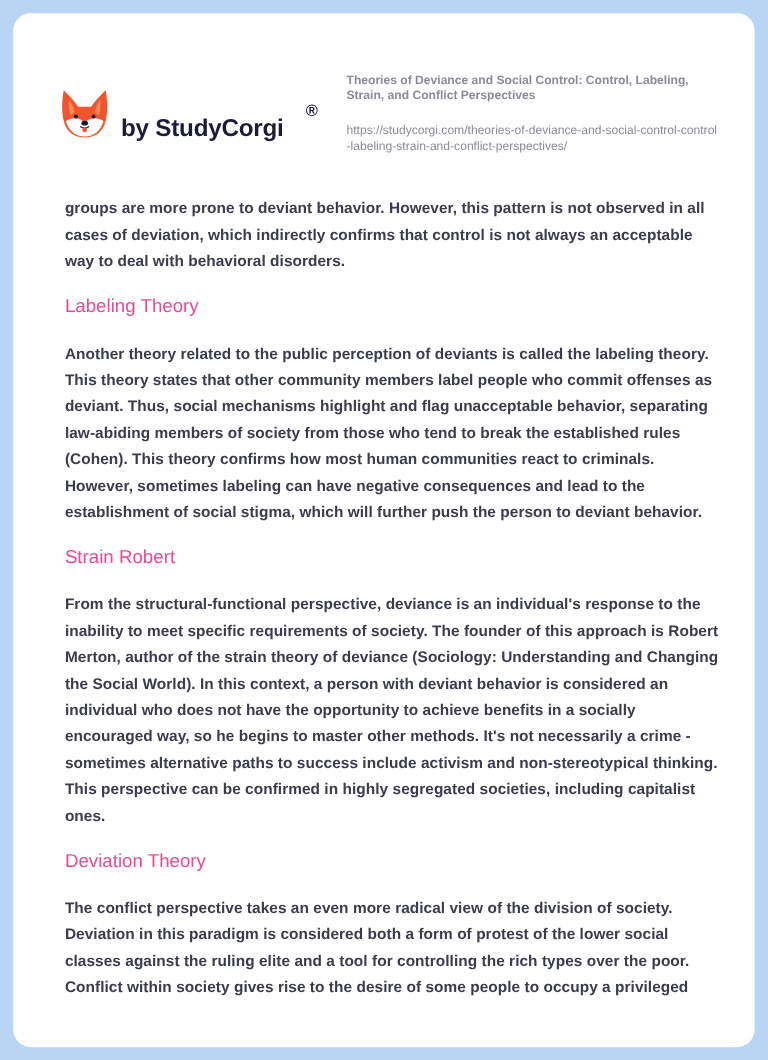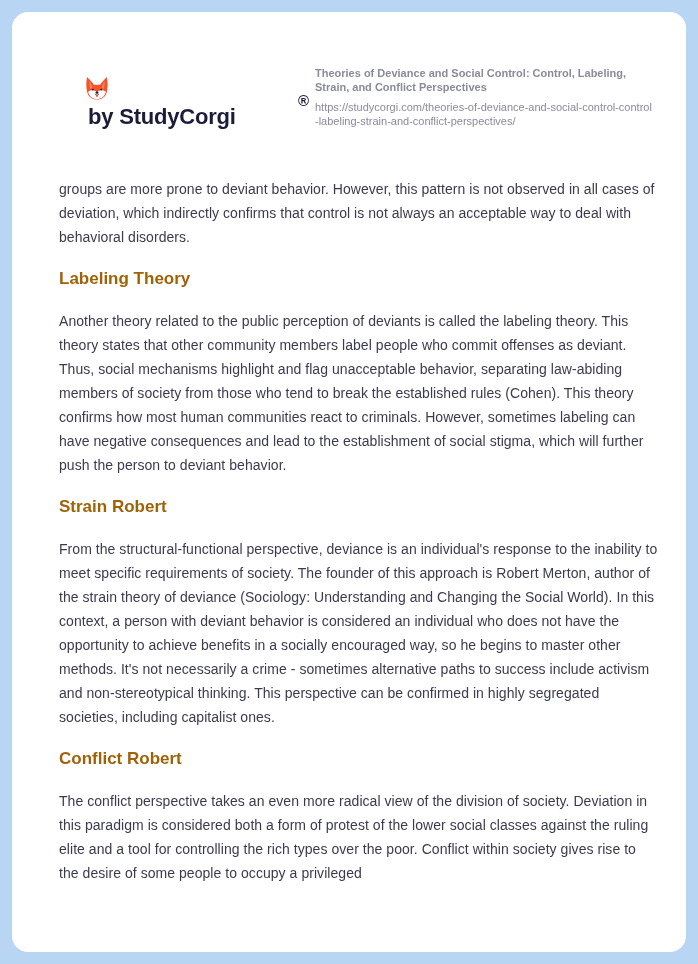--- a/index.html
+++ b/index.html
@@ -26,27 +26,26 @@
     }
     .header {
       position: absolute;
       left: 0;
       top: 0;
       width: 674px;
       height: 150px;
     }
     .logo {
       position: absolute;
-      left: 64px;
+      left: 44px;
       top: 64px;
       height: 50px;
       display: flex;
-      align-items: flex-start;
+      align-items: flex-end;
       text-decoration: none;
-      flex-direction: column;
     }
     .logo-icon {
       width: 42px;
       height: 46px;
       display: block;
     }
     .logo-text {
       margin-left: 12px;
       font-size: 22px;
       font-weight: bold;
@@ -71,46 +70,47 @@
       width: 340px;
       text-align: left;
     }
     .doc-title {
       font-size: 11px;
       font-weight: bold;
       color: #8a8b99;
       line-height: 14px;
     }
     .doc-url {
-      margin-top: 6px;
+      margin-top: 18px;
       font-size: 11px;
       color: #8a8b99;
       line-height: 14px;
       text-decoration: none;
       display: block;
       word-break: break-all;
     }
     .content {
       position: absolute;
       left: 47px;
       top: 165px;
       width: 600px;
     }
     .para {
       margin: 0;
       font-size: 14px;
       line-height: 24px;
       color: #3b3b4f;
       letter-spacing: 0.05px;
+      font-weight: bold;
     }
     .section-heading {
       margin: 0;
       font-size: 17px;
-      font-weight: bold;
-      color: #a16207;
+      font-weight: normal;
+      color: #ec4899;
       line-height: 24px;
     }
     .gap-after-para { height: 18px; }
     .gap-after-heading { height: 18px; }
   </style>
 </head>
 <body>
 
 <div class="card">
 
@@ -151,18 +151,18 @@
     <h2 class="section-heading">Labeling Theory</h2>
     <div class="gap-after-heading"></div>
     <p class="para">Another theory related to the public perception of deviants is called the labeling theory. This theory states that other community members label people who commit offenses as deviant. Thus, social mechanisms highlight and flag unacceptable behavior, separating law-abiding members of society from those who tend to break the established rules (Cohen). This theory confirms how most human communities react to criminals. However, sometimes labeling can have negative consequences and lead to the establishment of social stigma, which will further push the person to deviant behavior.</p>
     <div class="gap-after-para"></div>
 
     <h2 class="section-heading">Strain Robert</h2>
     <div class="gap-after-heading"></div>
     <p class="para">From the structural-functional perspective, deviance is an individual's response to the inability to meet specific requirements of society. The founder of this approach is Robert Merton, author of the strain theory of deviance (Sociology: Understanding and Changing the Social World). In this context, a person with deviant behavior is considered an individual who does not have the opportunity to achieve benefits in a socially encouraged way, so he begins to master other methods. It's not necessarily a crime - sometimes alternative paths to success include activism and non-stereotypical thinking. This perspective can be confirmed in highly segregated societies, including capitalist ones.</p>
     <div class="gap-after-para"></div>
 
-    <h2 class="section-heading">Conflict Robert</h2>
+    <h2 class="section-heading">Deviation Theory</h2>
     <div class="gap-after-heading"></div>
     <p class="para">The conflict perspective takes an even more radical view of the division of society. Deviation in this paradigm is considered both a form of protest of the lower social classes against the ruling elite and a tool for controlling the rich types over the poor. Conflict within society gives rise to the desire of some people to occupy a privileged</p>
   </div>
 
 </div>
 
 </body></html>

